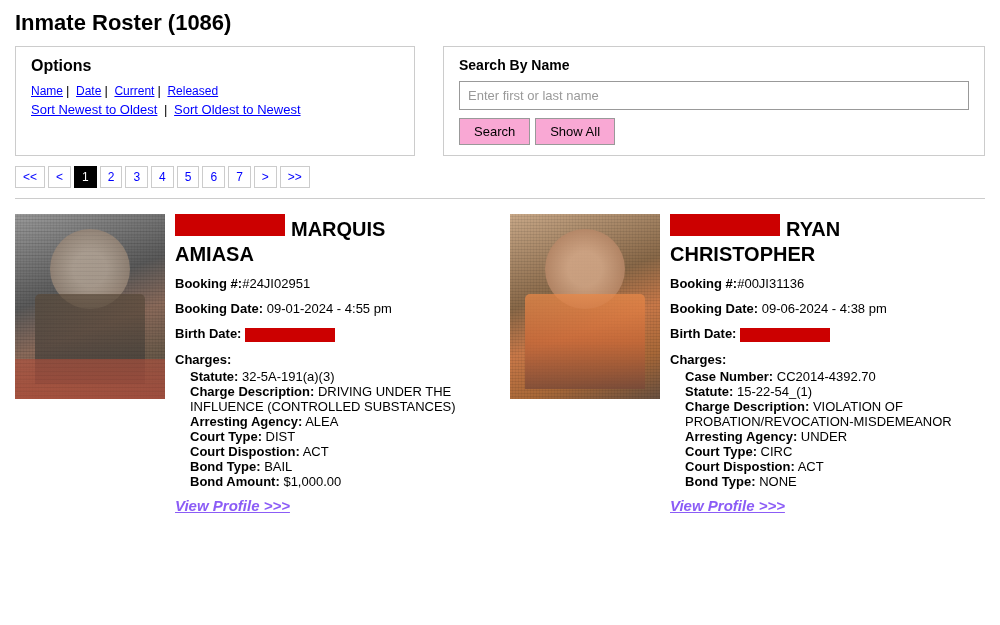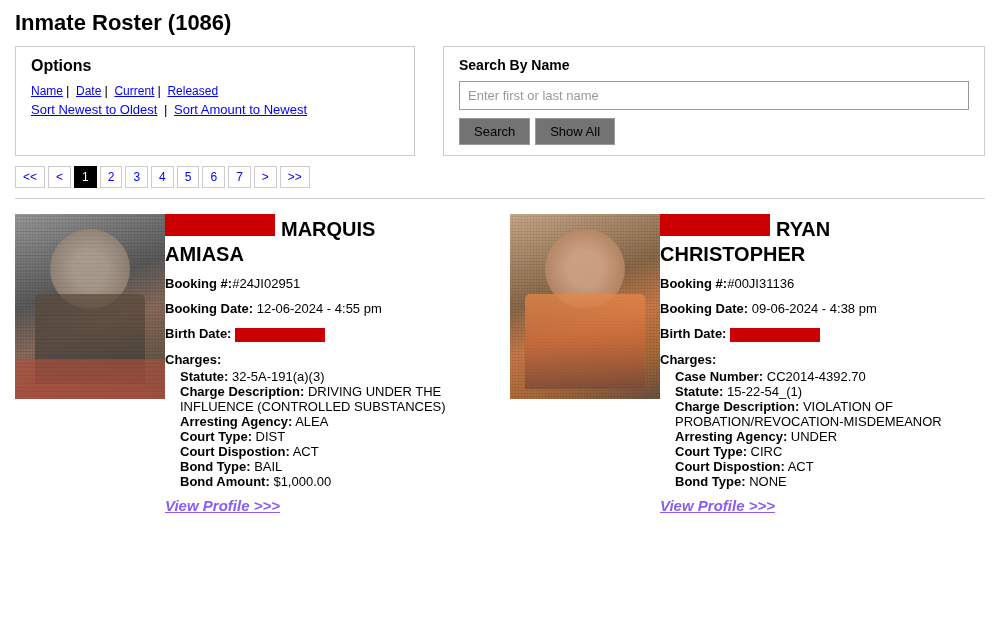--- a/index.html
+++ b/index.html
@@ -15,39 +15,39 @@
     .options-links span { margin: 0 3px; }
     .options-sort { margin-top: 4px; }
     .options-sort a { color: #00f; text-decoration: underline; font-size: 13px; cursor: pointer; margin-top: 10px; }
     .options-sort span { margin: 0 3px; }
     
     .search-box { border: 1px solid #ccc; padding: 10px 15px; flex: 1; }
     .search-box label { font-size: 14px; font-weight: bold; display: block; margin-bottom: 8px; }
     .search-box input { width: 100%; border: 1px solid #999; padding: 6px 8px; font-size: 13px; margin-bottom: 8px; }
     .search-box input::placeholder { color: #999; }
     .search-buttons { display: flex; gap: 5px; }
-    .search-buttons button { padding: 5px 14px; border: 1px solid #999; background: #737373; font-size: 13px; cursor: pointer; }
+    .search-buttons button { padding: 5px 14px; border: 1px solid #999; background: #f9a8d4; font-size: 13px; cursor: pointer; }
     
     .pagination { display: flex; align-items: center; gap: 3px; margin: 10px 0; }
     .pagination a, .pagination span { 
       border: 1px solid #ccc; 
       padding: 3px 7px; 
       font-size: 12px; 
       cursor: pointer; 
       text-decoration: none; 
       color: #00f;
       background: #fff;
     }
     .pagination .active { background: #000; color: #fff; border-color: #000; }
     
     .divider { border: none; border-top: 1px solid #ccc; margin: 10px 0; }
     
     .inmates-grid { display: flex; gap: 20px; margin-top: 15px; }
     
-    .inmate-card { display: flex; gap: 0; flex: 1; padding-bottom: 10px; }
+    .inmate-card { display: flex; gap: 10px; flex: 1; padding-bottom: 10px; }
     
     .inmate-photo { width: 150px; min-width: 150px; height: 185px; background: #888; overflow: hidden; }
     
     .inmate-info { flex: 1; }
     .inmate-name-row { display: flex; align-items: baseline; gap: 6px; margin-bottom: 2px; }
     .name-redacted { background: #c00; color: #c00; display: inline-block; width: 110px; height: 22px; }
     .inmate-last-name { font-size: 20px; font-weight: bold; }
     .inmate-first-name { font-size: 20px; font-weight: bold; display: block; }
     
     .info-row { margin: 10px 0; font-size: 13px; }
@@ -94,21 +94,21 @@
     <h2>Options</h2>
     <div class="options-links">
       <a>Name</a><span>|</span>
       <a>Date</a><span>|</span>
       <a>Current</a><span>|</span>
       <a>Released</a>
     </div>
     <div class="options-sort">
       <a>Sort Newest to Oldest</a>
       <span>|</span>
-      <a>Sort Amount to Newest</a>
+      <a>Sort Oldest to Newest</a>
     </div>
   </div>
 
   <div class="search-box">
     <label>Search By Name</label>
     <input type="text" placeholder="Enter first or last name" style="">
     <div class="search-buttons">
       <button>Search</button>
       <button>Show All</button>
     </div>
@@ -148,21 +148,21 @@
     <div class="inmate-info">
       <div class="inmate-name-row">
         <span class="name-redacted"></span>
         <span class="inmate-last-name">MARQUIS</span>
       </div>
       <span class="inmate-first-name">AMIASA</span>
       <div class="info-row">
         <span class="label">Booking #:</span><span>#24JI02951</span>
       </div>
       <div class="info-row">
-        <span class="label">Booking Date:</span> <span>12-06-2024 - 4:55 pm</span>
+        <span class="label">Booking Date:</span> <span>09-01-2024 - 4:55 pm</span>
       </div>
       <div class="info-row">
         <span class="label">Birth Date:</span> <span class="birth-redacted"></span>
       </div>
       <div class="charges-section">
         <span class="label">Charges:</span>
         <div class="charge-detail">
           <div>
             <span class="field-label">Statute:</span> <span>32-5A-191(a)(3)</span>
           </div>

